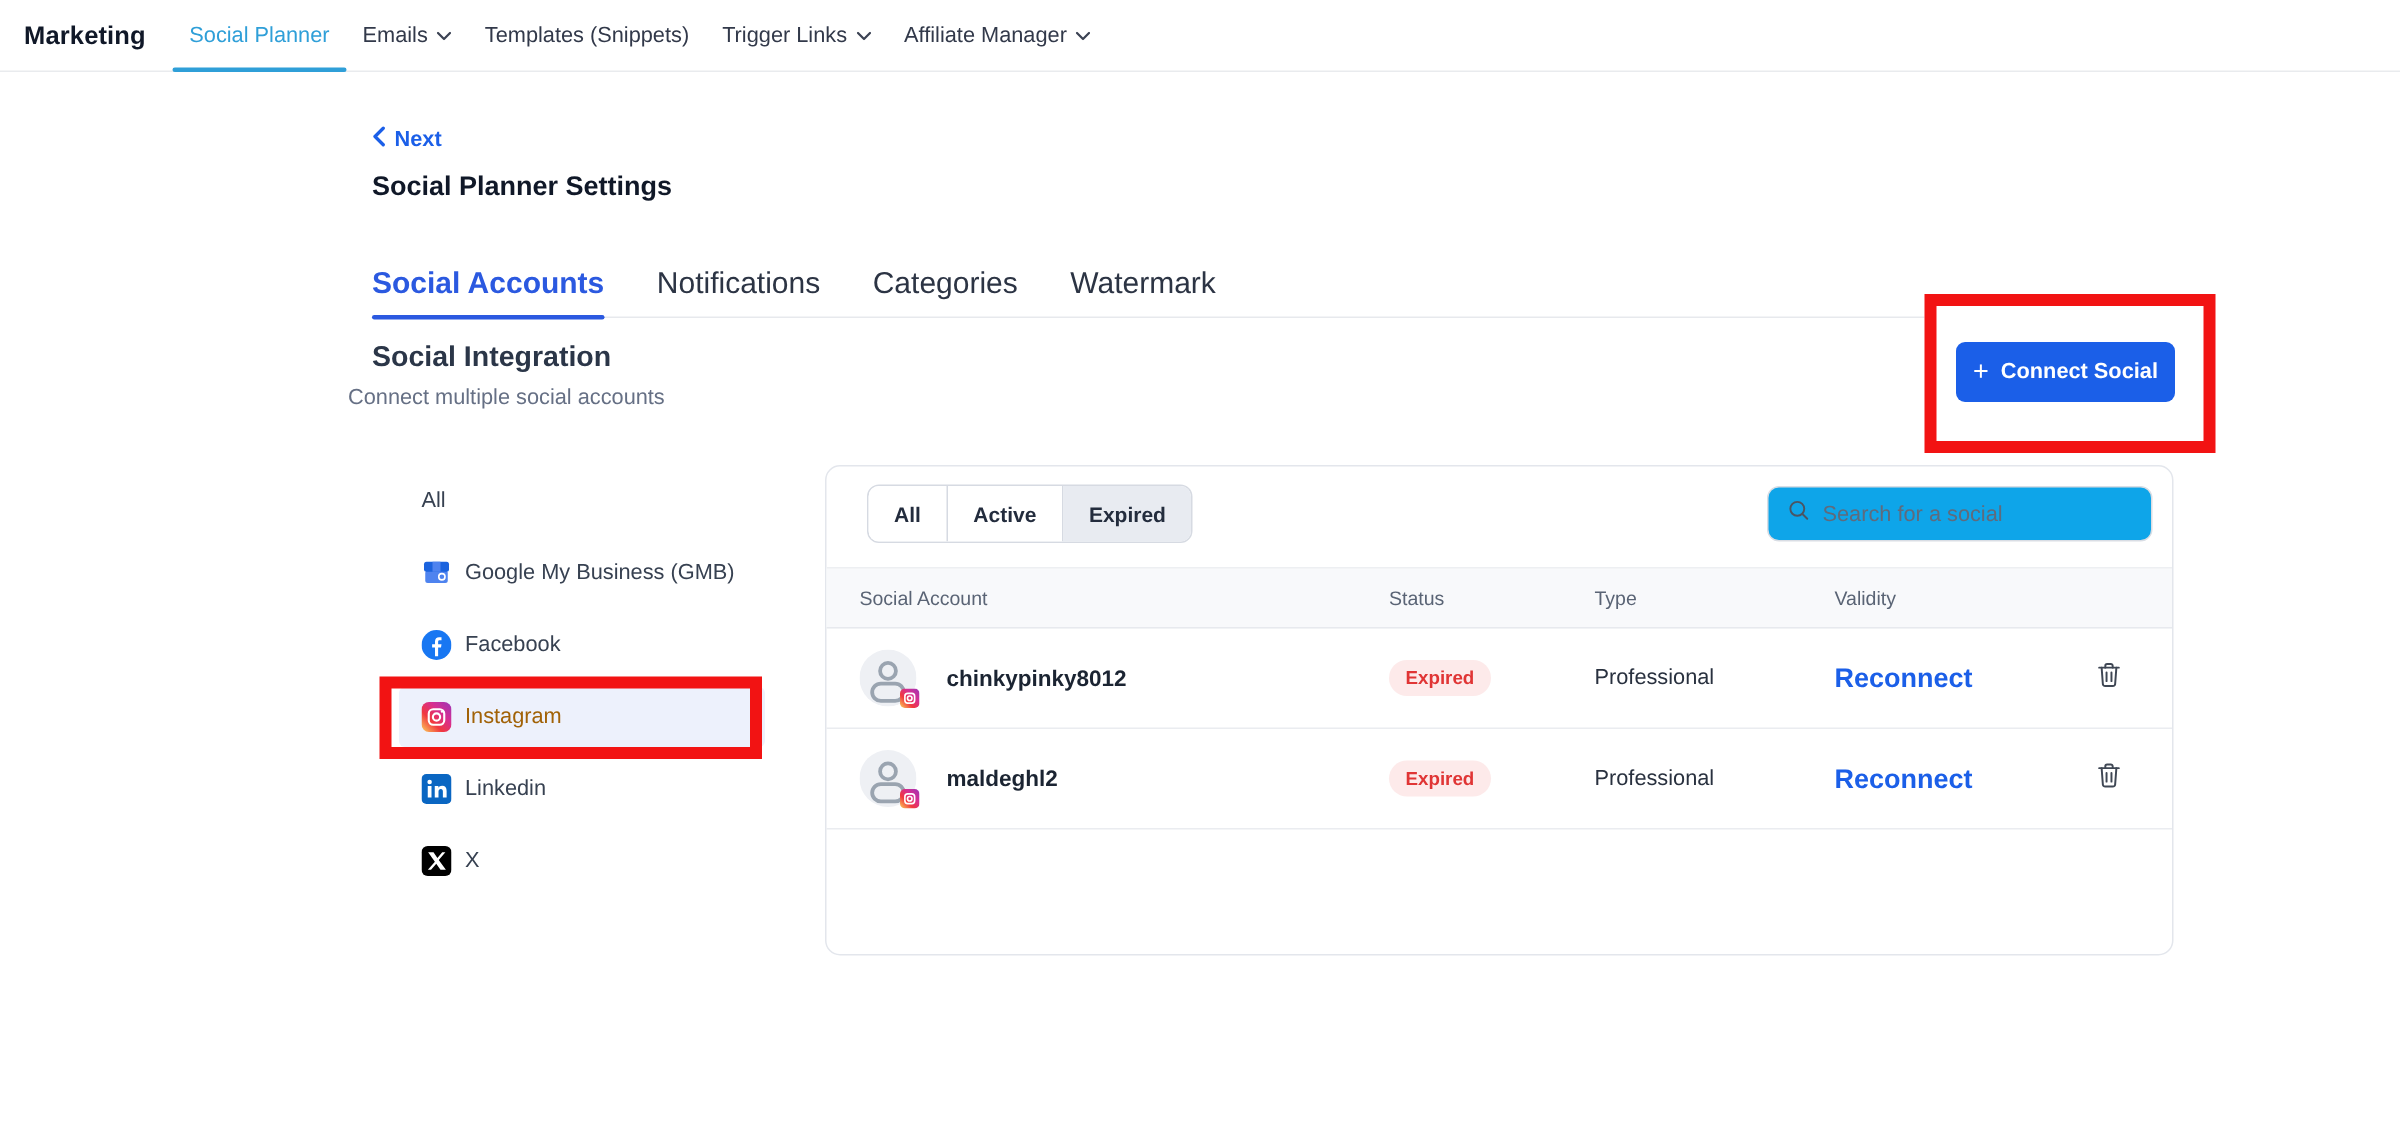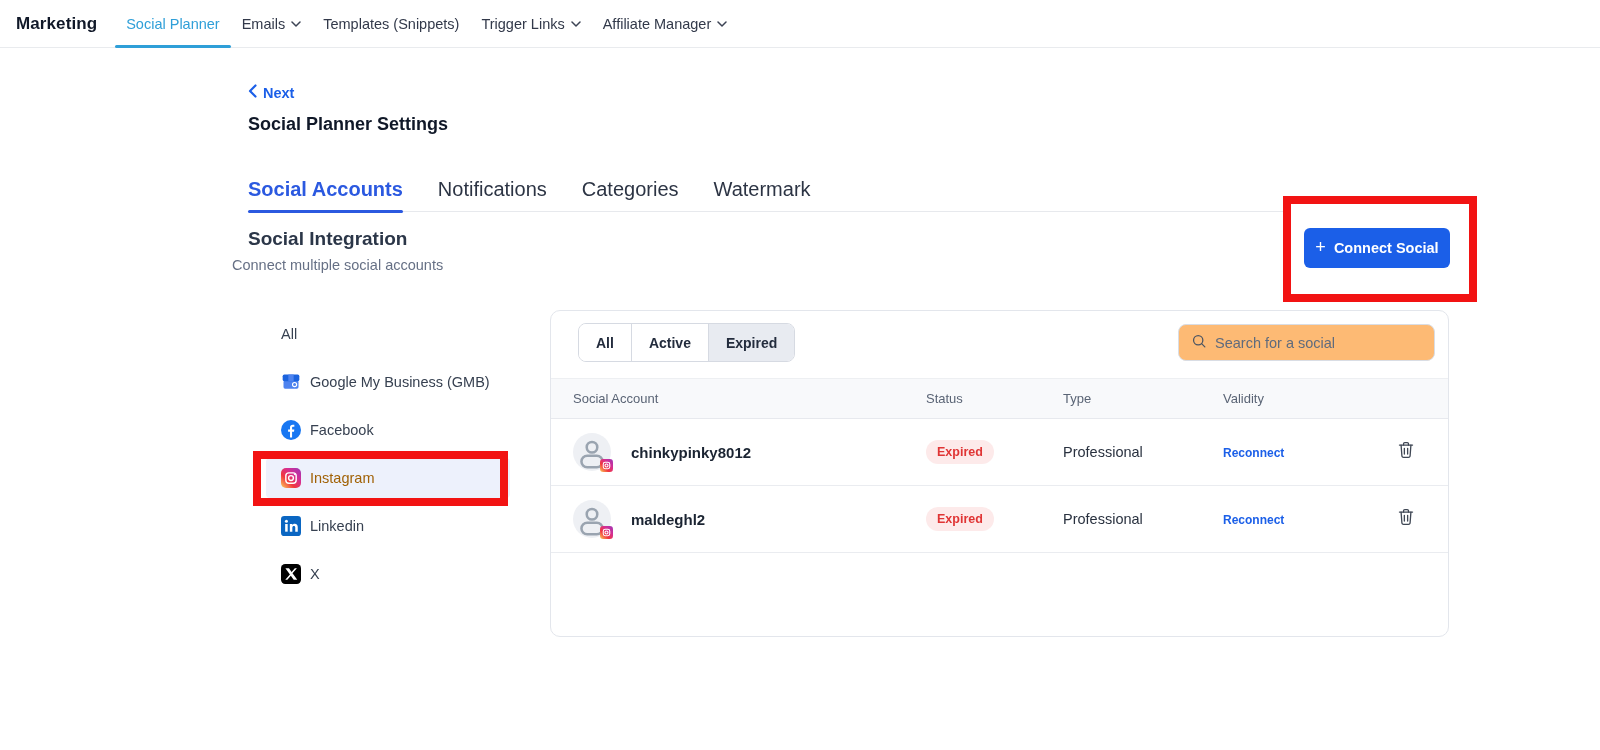--- a/index.html
+++ b/index.html
@@ -54,42 +54,42 @@
   
   .card { position:absolute; left:550px; top:310px; width:899px; height:327px; background:#fff;
           border:1px solid #e3e6ec; border-radius:10px; }
   .seg { position:absolute; left:27px; top:12px; height:39px; display:flex; border:1px solid #d6dae2;
          border-radius:8px; overflow:hidden; background:#fff; }
   .seg-btn { padding:0 17px; font-size:14px; font-weight:600; color:#232c3d; background:#fff; border:none;
              border-right:1px solid #d6dae2; cursor:pointer; font-family:"Liberation Sans", sans-serif; }
   .seg-btn:last-child { border-right:none; }
   .seg-btn.selected { background:#e8ebf1; }
   .searchbox { position:absolute; right:13px; top:13px; width:257px; height:37px; border:1px solid #d9dde4;
-               border-radius:8px; display:flex; align-items:center; padding:0 12px; gap:8px; background:#fdba74; }
+               border-radius:8px; display:flex; align-items:center; padding:0 12px; gap:8px; background:#0ea5e9; }
   .searchbox svg { flex:0 0 16px; }
   .searchbox input { border:none; outline:none; width:100%; font-size:14.5px; color:#333c4c;
                      font-family:"Liberation Sans", sans-serif; background:transparent; }
   .searchbox input::placeholder { color:#5f6b7d; opacity:1; }
 
   .tgrid { display:grid; grid-template-columns:353px 137px 160px 160px 1fr; align-items:center; padding-left:22px; }
   .thead { position:absolute; left:0; right:0; top:67px; height:41px; background:#f8f9fb;
            border-top:1px solid #edeff2; border-bottom:1px solid #e7e9ee; }
   .thead .th { font-size:13px; color:#5a6475; font-weight:500; }
   .trow { position:absolute; left:0; right:0; height:67px; border-bottom:1px solid #eaecf0; }
   .row-0 { top:108px; } .row-1 { top:175px; }
   .acct { display:flex; align-items:center; gap:20px; }
   .avatar { position:relative; width:38px; height:38px; flex:0 0 38px; }
   .avatar > svg { width:38px; height:38px; display:block; }
   .ig-badge { position:absolute; right:-2px; bottom:-1px; width:13px; height:13px; }
   .ig-badge svg { width:13px; height:13px; display:block; }
   .acct-name { font-size:15px; font-weight:700; color:#1b2432; }
   .badge { display:inline-block; background:#fdeaea; color:#e03535; font-size:12.5px; font-weight:600;
            padding:5px 11px; border-radius:999px; }
   .type-cell { font-size:14.5px; color:#29313f; }
-  .reconnect { font-size:12px; font-weight:600; color:#1b5fe8; cursor:pointer; }
+  .reconnect { font-size:18px; font-weight:600; color:#1b5fe8; cursor:pointer; }
   .trash-btn { background:none; border:none; cursor:pointer; padding:0; width:20px; height:20px; margin-left:14px; }
   .trash-btn svg { display:block; }
 
   .pagination { position:absolute; right:28px; top:278px; display:flex; align-items:center; gap:15px; }
   .pg-btn { height:32px; border:1px solid #e3e6ec; border-radius:6px; background:#fff; color:#99a2b2;
             font-size:14px; font-weight:600; padding:0 14px; cursor:pointer; font-family:"Liberation Sans", sans-serif; }
   .pg-btn.page-current { width:28px; padding:0; color:#2563eb; border-color:#96b2f4; }
 </style>
 </head>
 <body>

